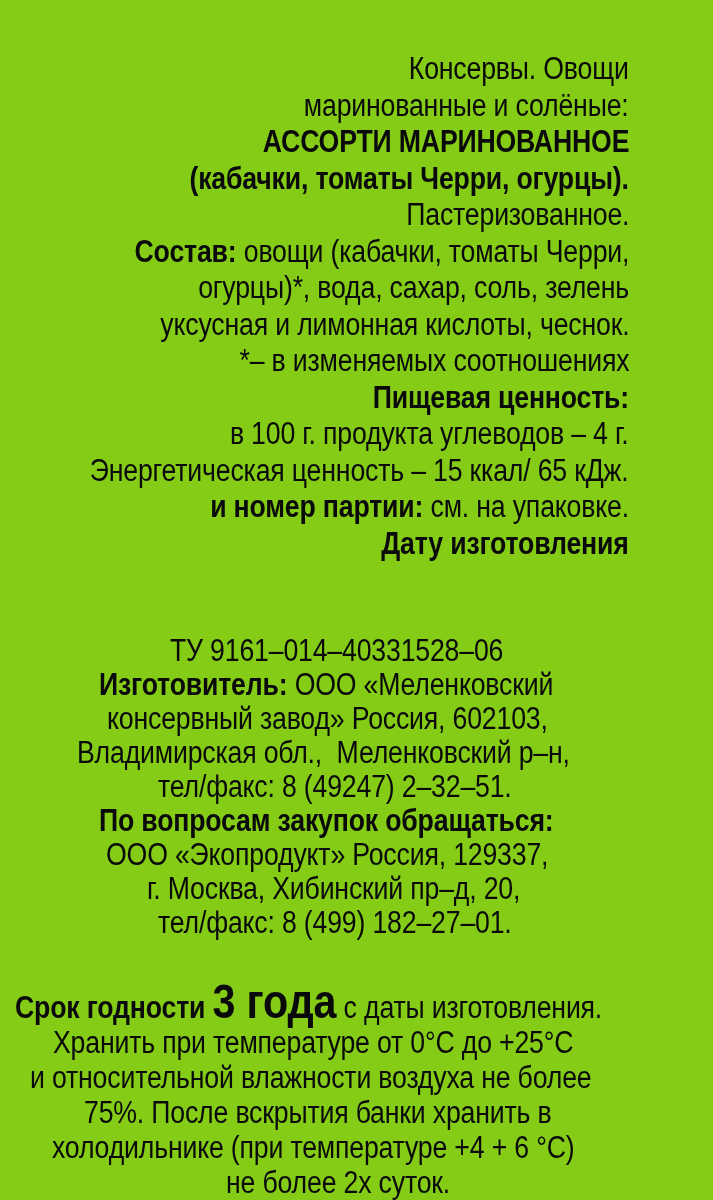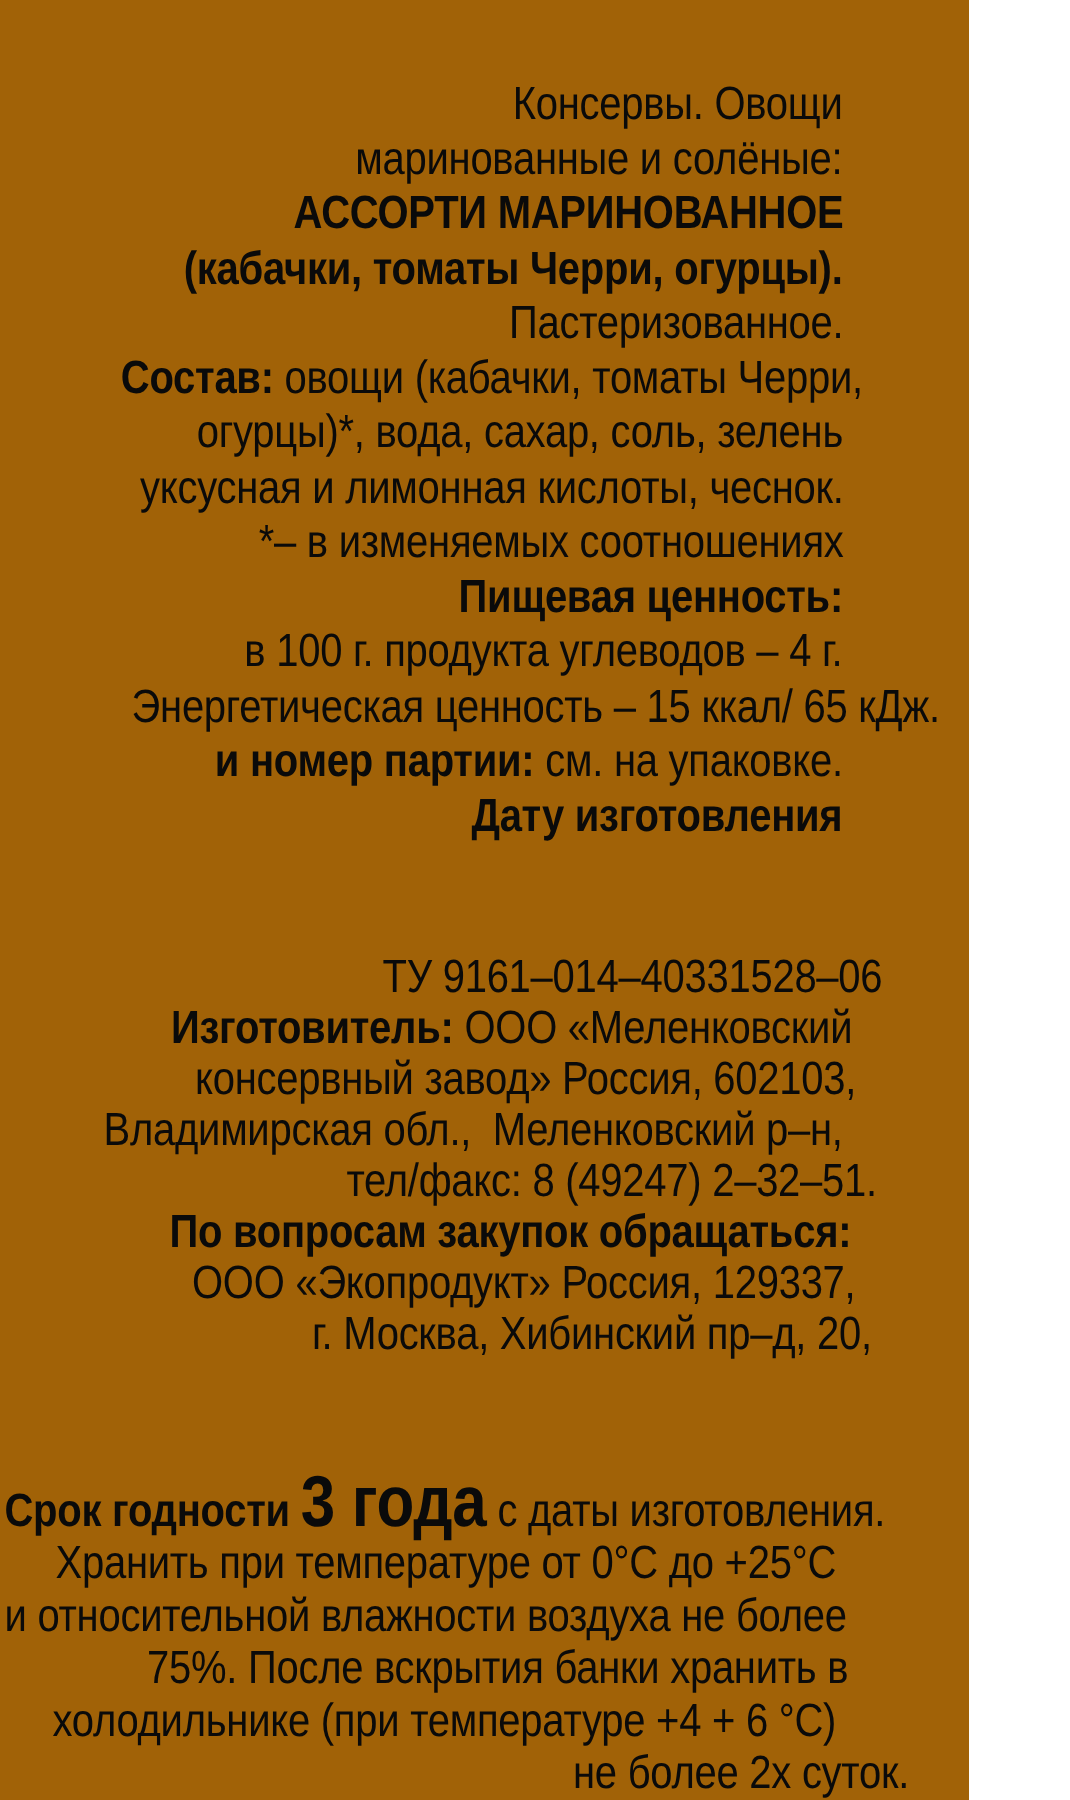--- a/index.html
+++ b/index.html
@@ -4,35 +4,35 @@
 <style>
   * { margin: 0; padding: 0; box-sizing: border-box; }
   html, body { width: 713px; height: 1200px; }
   body {
     background: #ffffff;
     color: #0a0a0a;
     font-family: "Liberation Sans", "DejaVu Sans", sans-serif;
   }
   .label {
     position: relative;
-    width: 646px;
+    width: 713px;
     height: 1200px;
     overflow: hidden;
-    background: #a16207;
+    background: #84cc16;
   }
   .block {
     position: absolute;
     font-size: 31px;
     letter-spacing: -0.2px;
   }
   .line { white-space: pre; }
   .tx { display: inline-block; transform: scaleX(0.86); }
   .align-right { text-align: right; }
   .align-right .tx { transform-origin: 100% 50%; }
-  .align-left { text-align: right; }
+  .align-left { text-align: center; }
   .align-left .tx { transform-origin: 0 50%; }
 
   #product-block      { top: 51px;  left: 0;    right: 84px; line-height: 36.5px; }
   #manufacturer-block { top: 634px; left: 18px; right: 4px;  line-height: 34px; }
   #storage-block      { top: 984px; left: 3px; right: 4px;  line-height: 35px; }
 
   .seg-regular    { font-weight: 400; }
   .seg-bold       { font-weight: 700; }
   .seg-bold-large { font-weight: 700; font-size: 48px; }
 </style>
@@ -58,20 +58,21 @@
     </div>
   <div id="manufacturer-block" class="block align-left">
       <div class="line"><span class="tx"><span class="seg-regular">ТУ 9161–014–40331528–06</span></span></div>
       <div class="line"><span class="tx"><span class="seg-bold">Изготовитель:</span><span class="seg-regular"> ООО «Меленковский</span></span></div>
       <div class="line"><span class="tx"><span class="seg-regular">консервный завод» Россия, 602103,</span></span></div>
       <div class="line"><span class="tx"><span class="seg-regular">Владимирская обл.,  Меленковский р–н,</span></span></div>
       <div class="line"><span class="tx"><span class="seg-regular">тел/факс: 8 (49247) 2–32–51.</span></span></div>
       <div class="line"><span class="tx"><span class="seg-bold">По вопросам закупок обращаться:</span></span></div>
       <div class="line"><span class="tx"><span class="seg-regular">ООО «Экопродукт» Россия, 129337,</span></span></div>
       <div class="line"><span class="tx"><span class="seg-regular">г. Москва, Хибинский пр–д, 20,</span></span></div>
+      <div class="line"><span class="tx"><span class="seg-regular">тел/факс: 8 (499) 182–27–01.</span></span></div>
     </div>
   <div id="storage-block" class="block align-left">
       <div class="line"><span class="tx"><span class="seg-bold">Срок годности </span><span class="seg-bold-large">3 года</span><span class="seg-regular"> с даты изготовления.</span></span></div>
       <div class="line"><span class="tx"><span class="seg-regular">Хранить при температуре от 0°С до +25°С</span></span></div>
       <div class="line"><span class="tx"><span class="seg-regular">и относительной влажности воздуха не более</span></span></div>
       <div class="line"><span class="tx"><span class="seg-regular">75%. После вскрытия банки хранить в</span></span></div>
       <div class="line"><span class="tx"><span class="seg-regular">холодильнике (при температуре +4 + 6 °С)</span></span></div>
       <div class="line"><span class="tx"><span class="seg-regular">не более 2х суток.</span></span></div>
     </div>
 </div>

